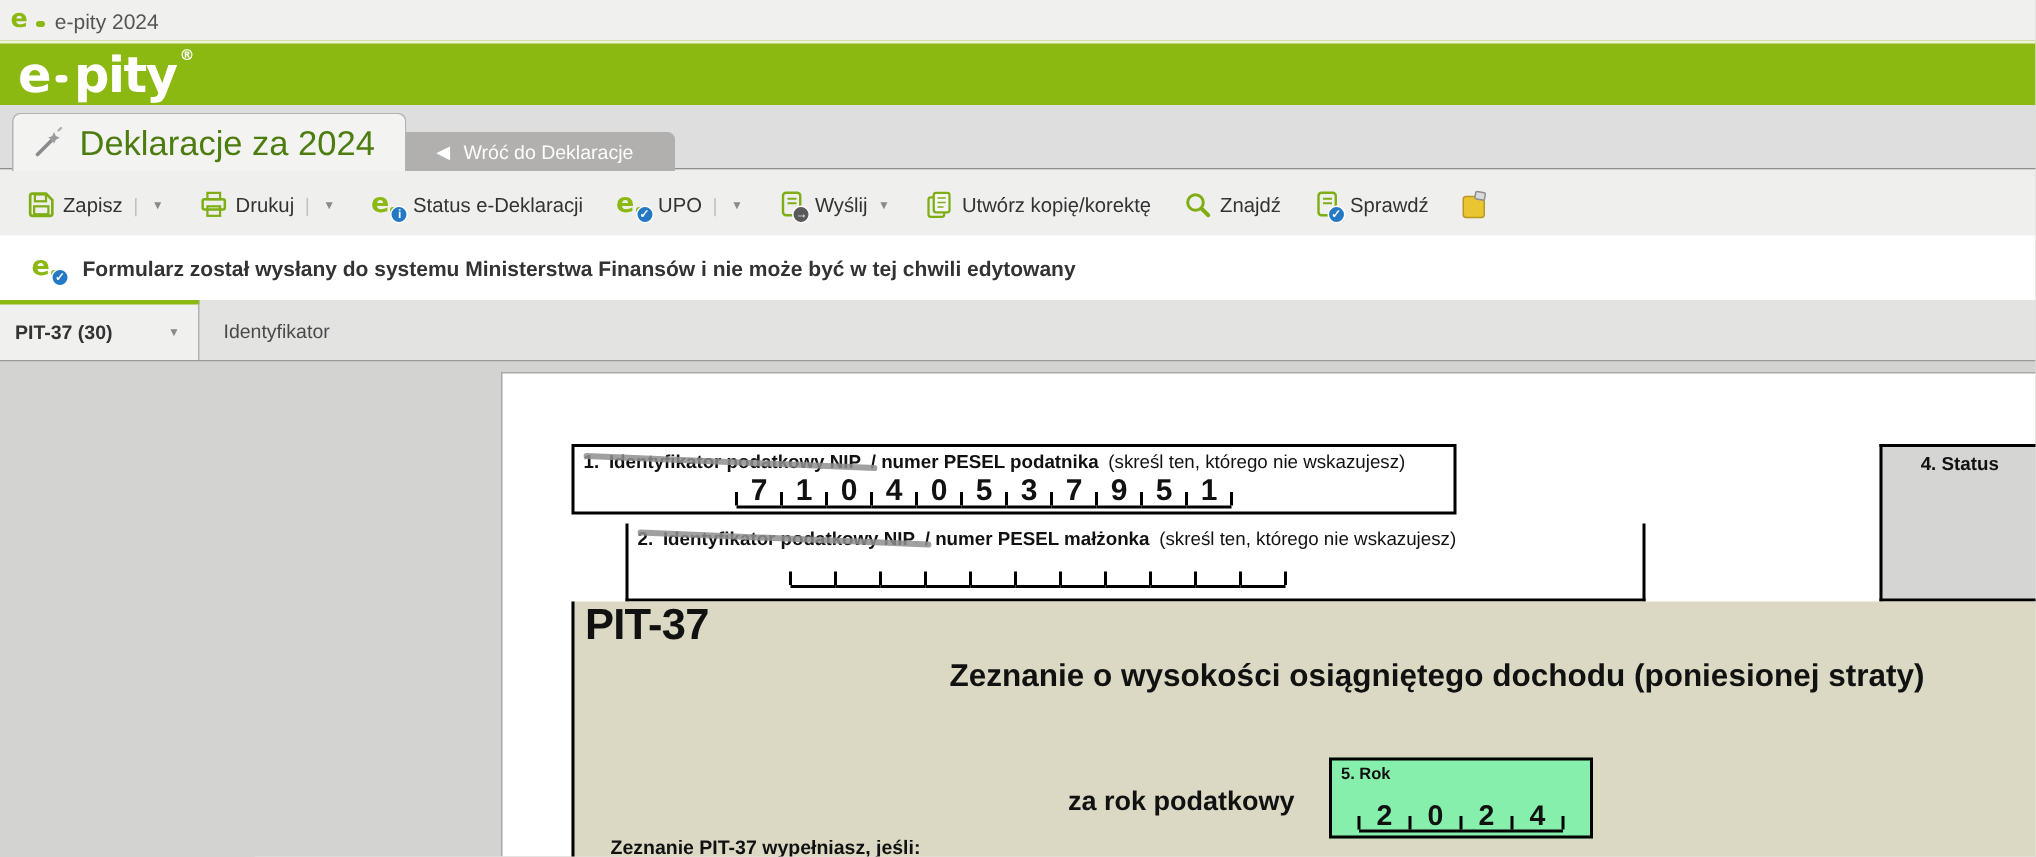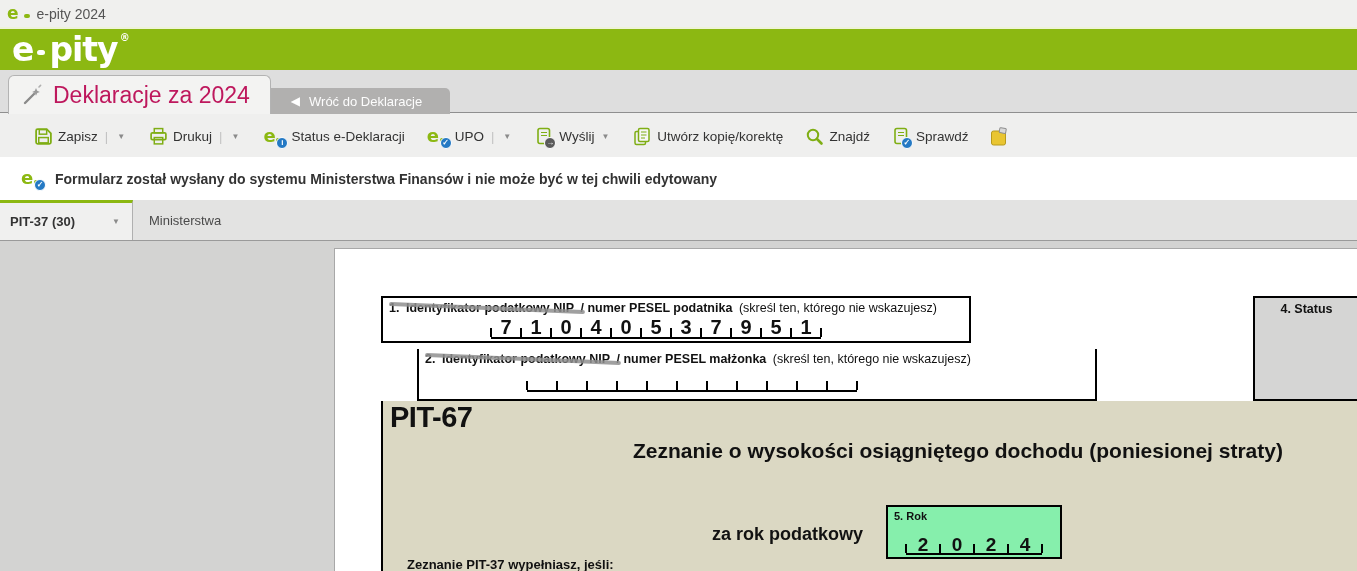--- a/index.html
+++ b/index.html
@@ -28,33 +28,33 @@
   .logo .l-reg{ font-size:10px; font-weight:bold; align-self:flex-start; margin:2px 0 0 2px;}
   
   .tabrow{
     position:absolute; left:0; top:70px; width:100%; height:43px;
     background:#dedede; border-bottom:1px solid #8f8f8f;
   }
   .doc-tab{
     position:absolute; left:8px; top:5px; height:39px; z-index:2;
     background:#f3f3f2; border:1px solid #b3b3b3; border-bottom:none;
     border-radius:6px 6px 0 0; display:flex; align-items:center; gap:10px;
-    padding:0 20px 0 12px; color:#be185d; font-size:23px; cursor:default;
+    padding:0 20px 0 12px; color:#4d7c0f; font-size:23px; cursor:default;
   }
   .back-tab{
     position:absolute; left:263px; top:18px; height:26px; width:187px; z-index:1;
     background:#b1b0af; border-radius:5px 5px 0 0; color:#fdfdfd; font-size:13px;
     display:flex; align-items:center; justify-content:center; gap:9px;
   }
   .back-arrow{ font-size:12px; color:#fff; }
   
   .toolbar{
     position:absolute; left:0; top:113px; width:100%; height:48px;
     background:#efefee; border-bottom:1px solid #dcdcdc;
-    display:flex; align-items:center; padding-left:34px; gap:22px;
+    display:flex; align-items:center; padding-left:18px; gap:22px;
     font-size:13.5px; color:#333;
   }
   .tb-item{ display:flex; align-items:center; gap:5px; cursor:default; white-space:nowrap;}
   .pipe{ color:#c2c2c2; margin:0 2px; font-size:13px;}
   .dd{ color:#8a8a8a; font-size:8px; padding:2px;}
   
   .eicon{ position:relative; display:inline-block; width:23px; height:19px;}
   .eicon .e{ color:#8cb812; font-weight:bold; font-size:18px; line-height:18px; font-family:"DejaVu Sans",sans-serif;}
   .eicon .edash{ position:absolute; left:13px; top:11px; width:5px; height:4px; background:#8cb812; border-radius:2px;}
   .badge{ position:absolute; right:-2px; bottom:-3px; width:12px; height:12px; border-radius:50%;
@@ -277,21 +277,21 @@
     </span>
     <span>Formularz został wysłany do systemu Ministerstwa Finansów i nie może być w tej chwili edytowany</span>
   </div>
 
   <div class="formtabs">
     <div class="ftab active">
       <span>PIT-37 (30)</span>
       <span class="dd">▼</span>
     </div>
     <div class="ftab">
-      <span>Ministerstwa</span>
+      <span>Identyfikator</span>
     </div>
   </div>
 
   <div class="content">
     <div class="page">
 
       <div class="fbox box1">
         <div class="fbox-label">
           <b>1.</b>
           <b class="struckwrap">
@@ -340,21 +340,21 @@
             <span class="comb-cell"></span>
           </div>
       </div>
 
 
       <div class="fbox box4">
         <div class="boxhead">4. Status</div>
       </div>
 
       <div class="beige">
-        <div class="form-code">PIT-67</div>
+        <div class="form-code">PIT-37</div>
         <div class="form-title">Zeznanie o wysokości osiągniętego dochodu (poniesionej straty)</div>
         <div class="year-caption">za rok podatkowy</div>
         <div class="rokbox">
           <div class="boxhead">5. Rok</div>
           <div class="comb rok">
               <span class="comb-cell">2</span>
               <span class="comb-cell">0</span>
               <span class="comb-cell">2</span>
               <span class="comb-cell">4</span>
             </div>

